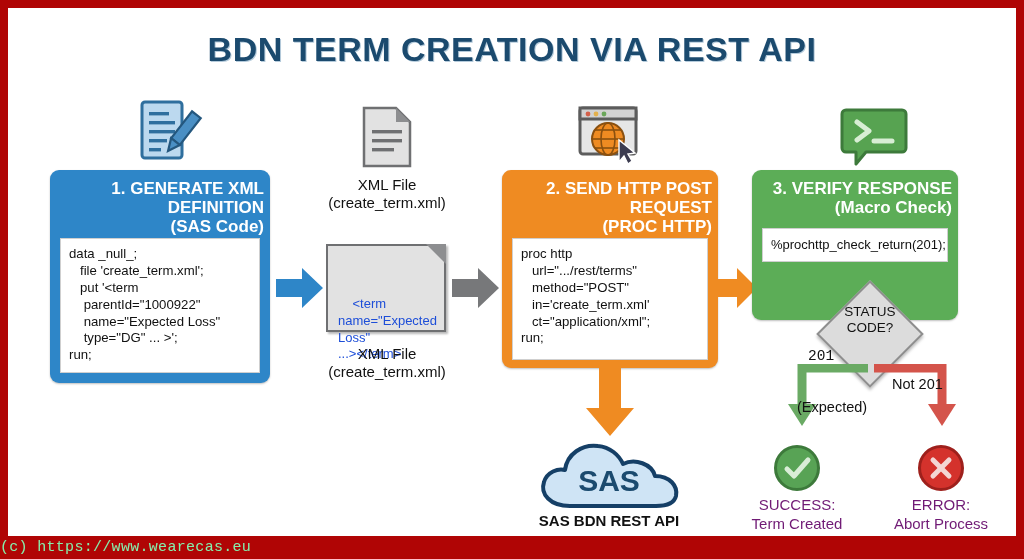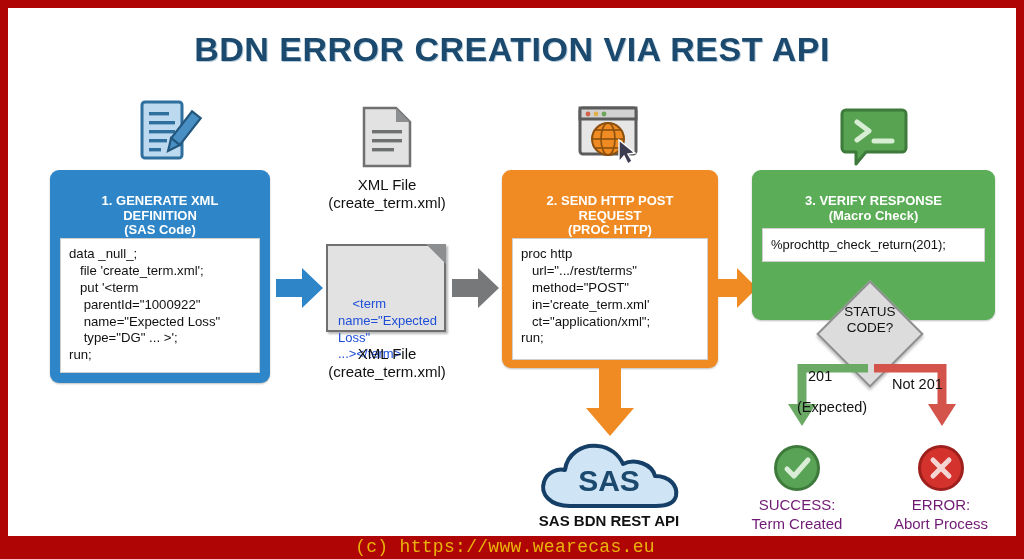--- a/index.html
+++ b/index.html
@@ -13,39 +13,39 @@
   
   #title{
     position:absolute;left:0;top:22px;width:1008px;text-align:center;
     font-size:34px;font-weight:bold;color:#1b4a6e;letter-spacing:.5px;
     text-shadow:1px 1px 0 rgba(120,160,190,.55);
   }
 
   
   .panel{position:absolute;border-radius:9px;box-sizing:border-box;}
   .panel-head{
-    text-align:center;color:#ffffff;font-weight:bold;line-height:1.12;
-    font-size:13px;padding:24px 6px 6px 6px;
+    text-align:right;color:#ffffff;font-weight:bold;line-height:1.12;
+    font-size:17px;padding:9px 6px 6px 6px;
   }
   .code-box{
     position:absolute;left:10px;right:10px;background:#ffffff;border:1px solid #cfcfcf;
     box-sizing:border-box;padding:7px 8px 8px 8px;
     font-family:"Liberation Sans",sans-serif;font-size:13.2px;color:#111;line-height:1.28;
     white-space:pre;overflow:hidden;
   }
 
   #panel1{left:42px;top:162px;width:220px;height:213px;background:#2e86c8;
           box-shadow:0 1px 2px rgba(0,0,0,.25);}
   #panel1 .code-box{top:68px;height:135px;}
 
   #panel2{left:494px;top:162px;width:216px;height:198px;background:#ef8b22;
           box-shadow:0 1px 2px rgba(0,0,0,.25);}
   #panel2 .code-box{top:68px;height:122px;}
 
-  #panel3{left:744px;top:162px;width:243px;height:150px;background:#5cad57;
+  #panel3{left:744px;top:162px;width:206px;height:150px;background:#5cad57;
           box-shadow:0 1px 2px rgba(0,0,0,.25);}
   #panel3 .code-box{top:58px;height:34px;display:flex;align-items:center;
           font-size:13px;padding:2px 8px;}
 
   
   .icon-wrap{position:absolute;}
 
   
   #xmlbox{
     position:absolute;left:318px;top:236px;width:120px;height:88px;
@@ -87,32 +87,32 @@
   #err-circle{left:910px;top:437px;background:#d4322c;border:3px solid #9e201c;}
 
   .outcome-cap{position:absolute;width:150px;text-align:center;font-size:15px;color:#701a75;line-height:1.25;}
 
   
   .branch-lab{position:absolute;font-size:14.5px;color:#111;}
 
   
   #watermark{
     position:absolute;left:0;bottom:0;width:1024px;height:23px;background:#b00505;
-    color:#eab308;font-family:"Liberation Mono",monospace;font-size:18px;
-    text-align:center;line-height:23px;padding-right:14px;box-sizing:border-box;
+    color:#86efac;font-family:"Liberation Mono",monospace;font-size:15px;
+    text-align:left;line-height:23px;padding-right:14px;box-sizing:border-box;
     letter-spacing:.3px;
   }
 </style>
 </head>
 <body>
 
 <div id="frame">
 <div id="canvas">
 
-  <div id="title">BDN ERROR CREATION VIA REST API</div>
+  <div id="title">BDN TERM CREATION VIA REST API</div>
 
   <div class="icon-wrap" style="left:122px;top:92px;width:76px;height:64px;">
     <svg width="76" height="64" viewBox="0 0 76 64">
       <rect x="12" y="2" width="40" height="56" rx="3" fill="#bcd9ef" stroke="#2f6f9e" stroke-width="3"></rect>
       <rect x="19" y="12" width="20" height="3.4" fill="#2f6f9e"></rect>
       <rect x="19" y="21" width="26" height="3.4" fill="#2f6f9e"></rect>
       <rect x="19" y="30" width="26" height="3.4" fill="#2f6f9e"></rect>
       <rect x="19" y="39" width="18" height="3.4" fill="#2f6f9e"></rect>
       <rect x="19" y="48" width="12" height="3.4" fill="#2f6f9e"></rect>
       <g transform="rotate(38 52 34)">
@@ -247,21 +247,21 @@
     </svg>
   </div>
 
   <div class="abs" style="left:858px;top:356px;width:110px;height:84px;">
     <svg width="110" height="84" viewBox="0 0 110 84">
       <path d="M8 4 H76 V44" fill="none" stroke="#d4544b" stroke-width="9" stroke-linejoin="miter"></path>
       <polygon points="62,40 90,40 76,62" fill="#d4544b"></polygon>
     </svg>
   </div>
 
-  <div class="branch-lab" style="left:800px;top:360px;">201</div>
+  <div class="branch-lab" style="left:800px;top:340px;font-family:Liberation Mono, monospace;">201</div>
   <div class="branch-lab" style="left:789px;top:391px;">(Expected)</div>
   <div class="branch-lab" style="left:884px;top:360px;margin-top:8px;">Not 201</div>
 
   <div class="outcome-circle" id="ok-circle">
     <svg width="40" height="40" viewBox="0 0 40 40">
       <polyline points="10,21 17,28 31,12" fill="none" stroke="#d9edd7" stroke-width="5" stroke-linecap="round" stroke-linejoin="round"></polyline>
     </svg>
   </div>
   <div class="outcome-cap" style="left:714px;top:488px;white-space:pre-line;">SUCCESS:
 Term Created</div>

